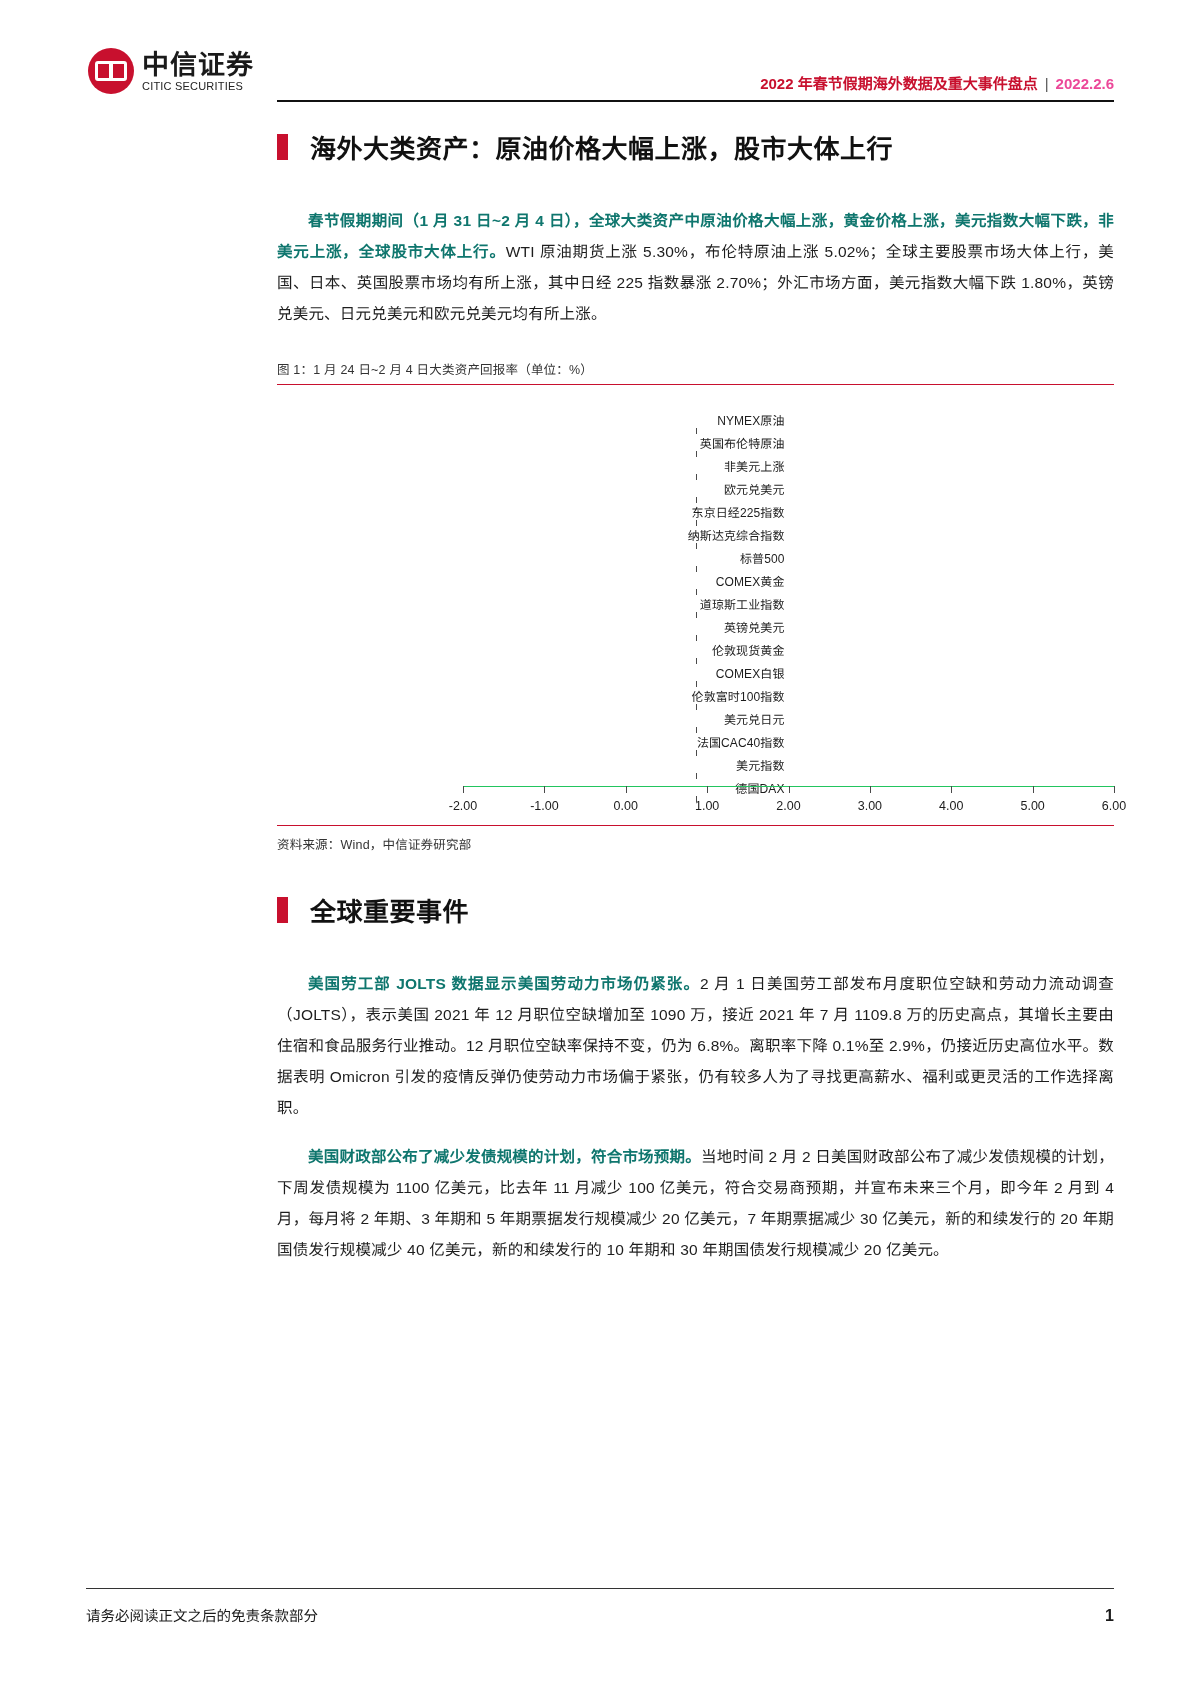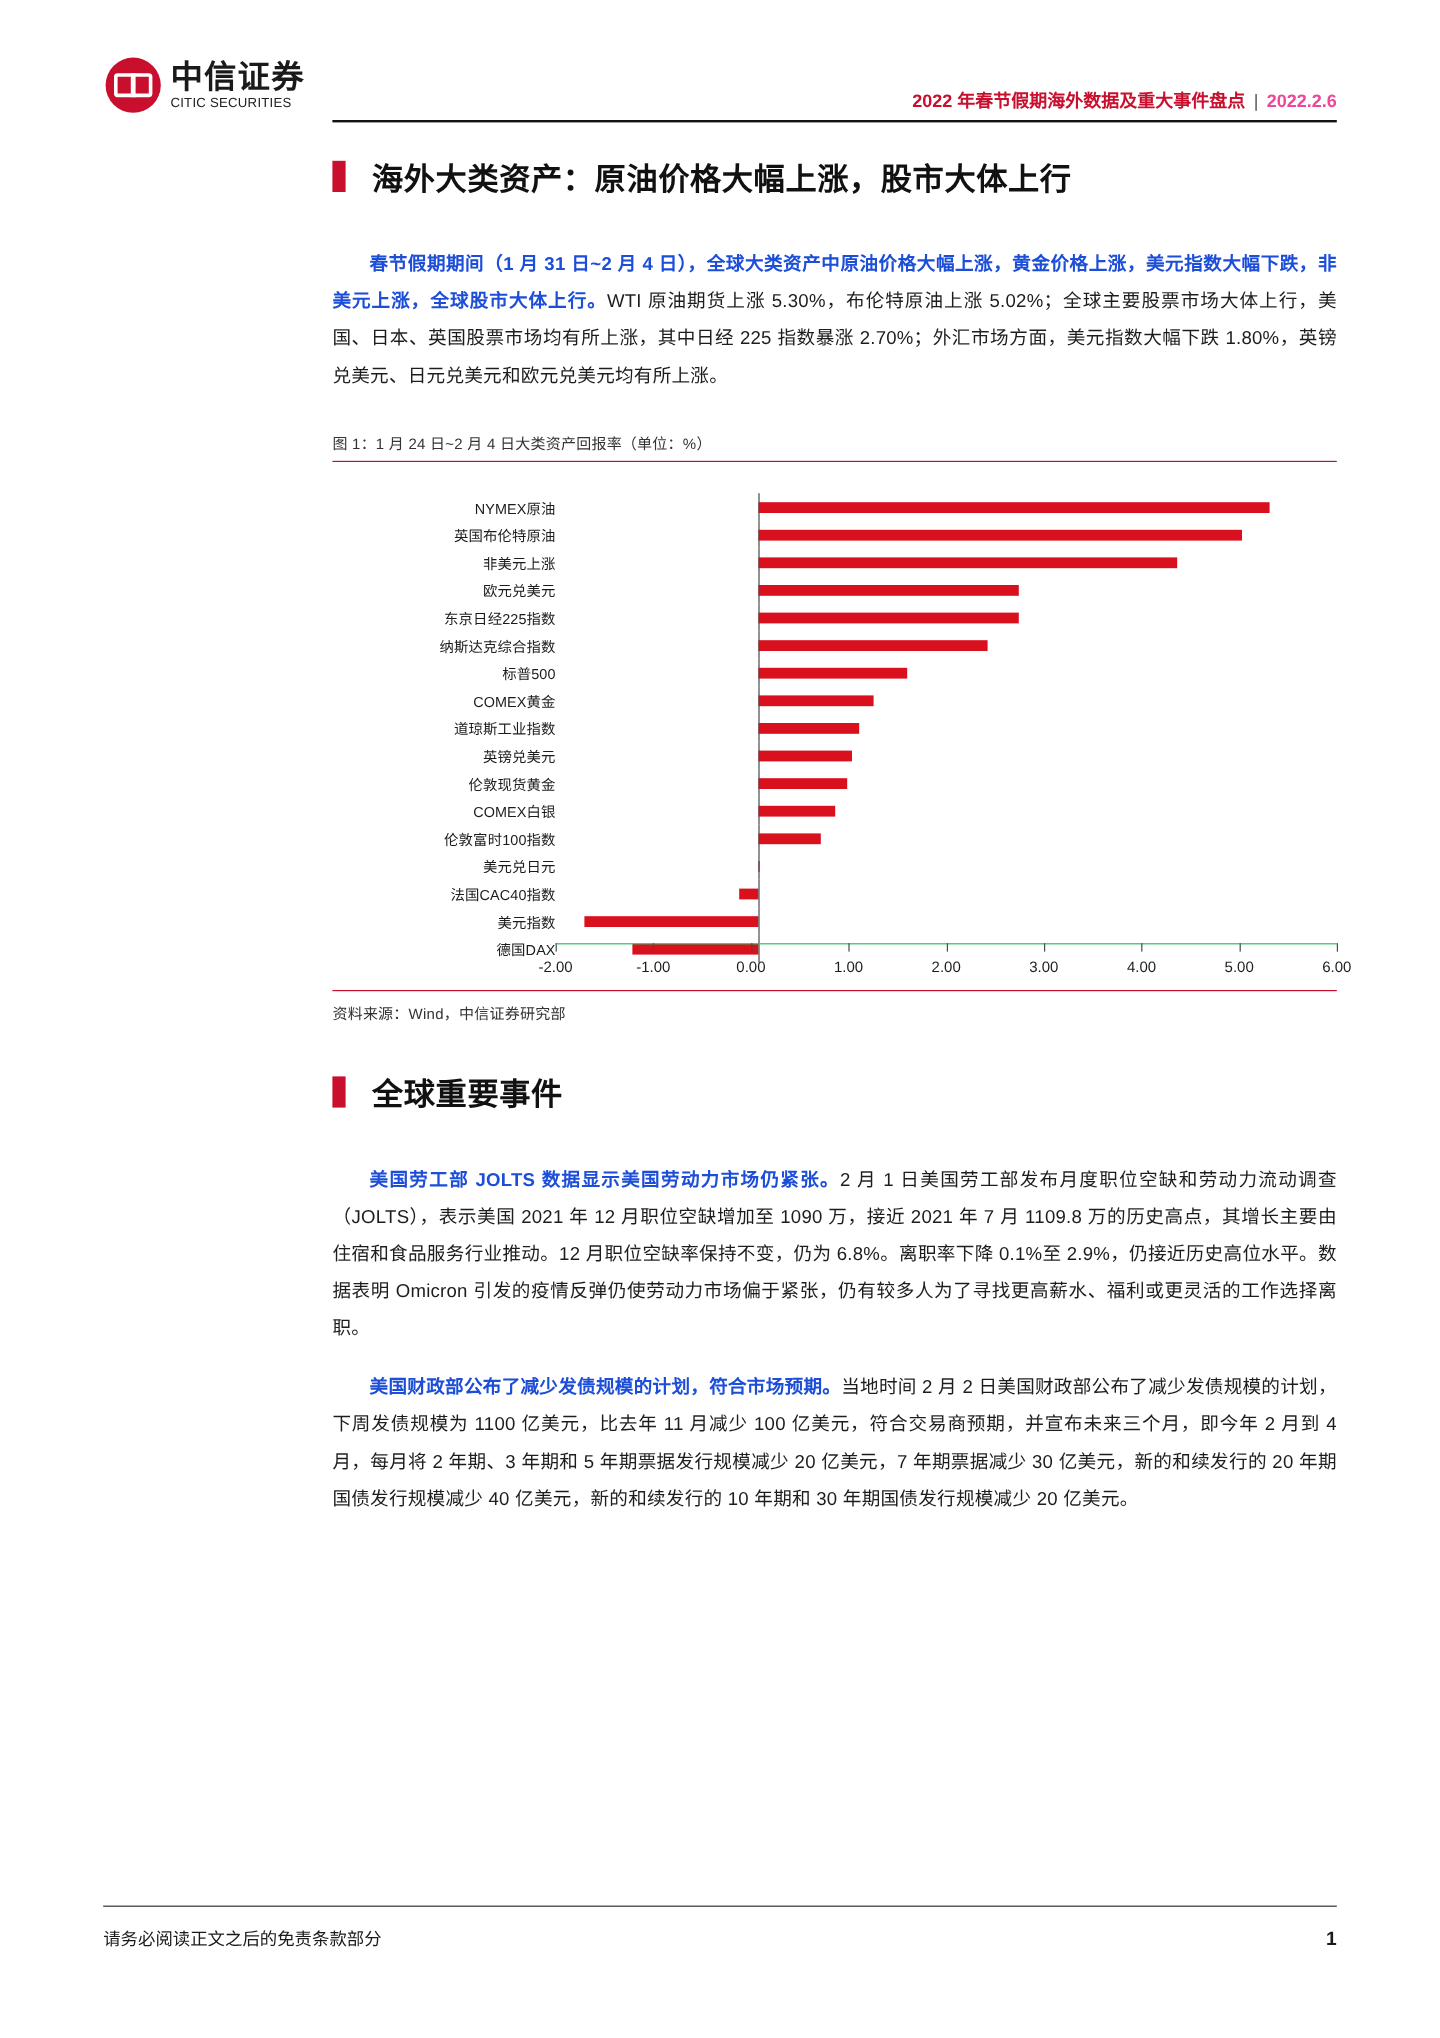--- a/index.html
+++ b/index.html
@@ -134,21 +134,21 @@
     font-size: 15.5px;
     line-height: 2.0;
     text-align: justify;
     margin: 0 0 6px 0;
     text-indent: 2em;
     color: #1d1d1d;
     letter-spacing: 0.2px;
   }
   p.body .lead {
     font-weight: bold;
-    color: #1d4ed8;
+    color: #0f766e;
   }
 
   
   .figure {
     margin-top: 30px;
   }
   .fig-caption {
     font-size: 12.5px;
     color: #333;
     margin-bottom: 6px;
@@ -173,20 +173,21 @@
     height: 412px;
   }
   .chart-rows {
     position: absolute;
     left: 0; top: 6px; right: 0;
   }
   .chart-row {
     display: flex;
     align-items: center;
     height: 23px;
+    flex-direction: column;
   }
   .cat-label {
     width: 186px;
     flex: none;
     text-align: right;
     padding-right: 8px;
     font-size: 12px;
     color: #1c1c1c;
     white-space: nowrap;
     letter-spacing: 0.1px;

